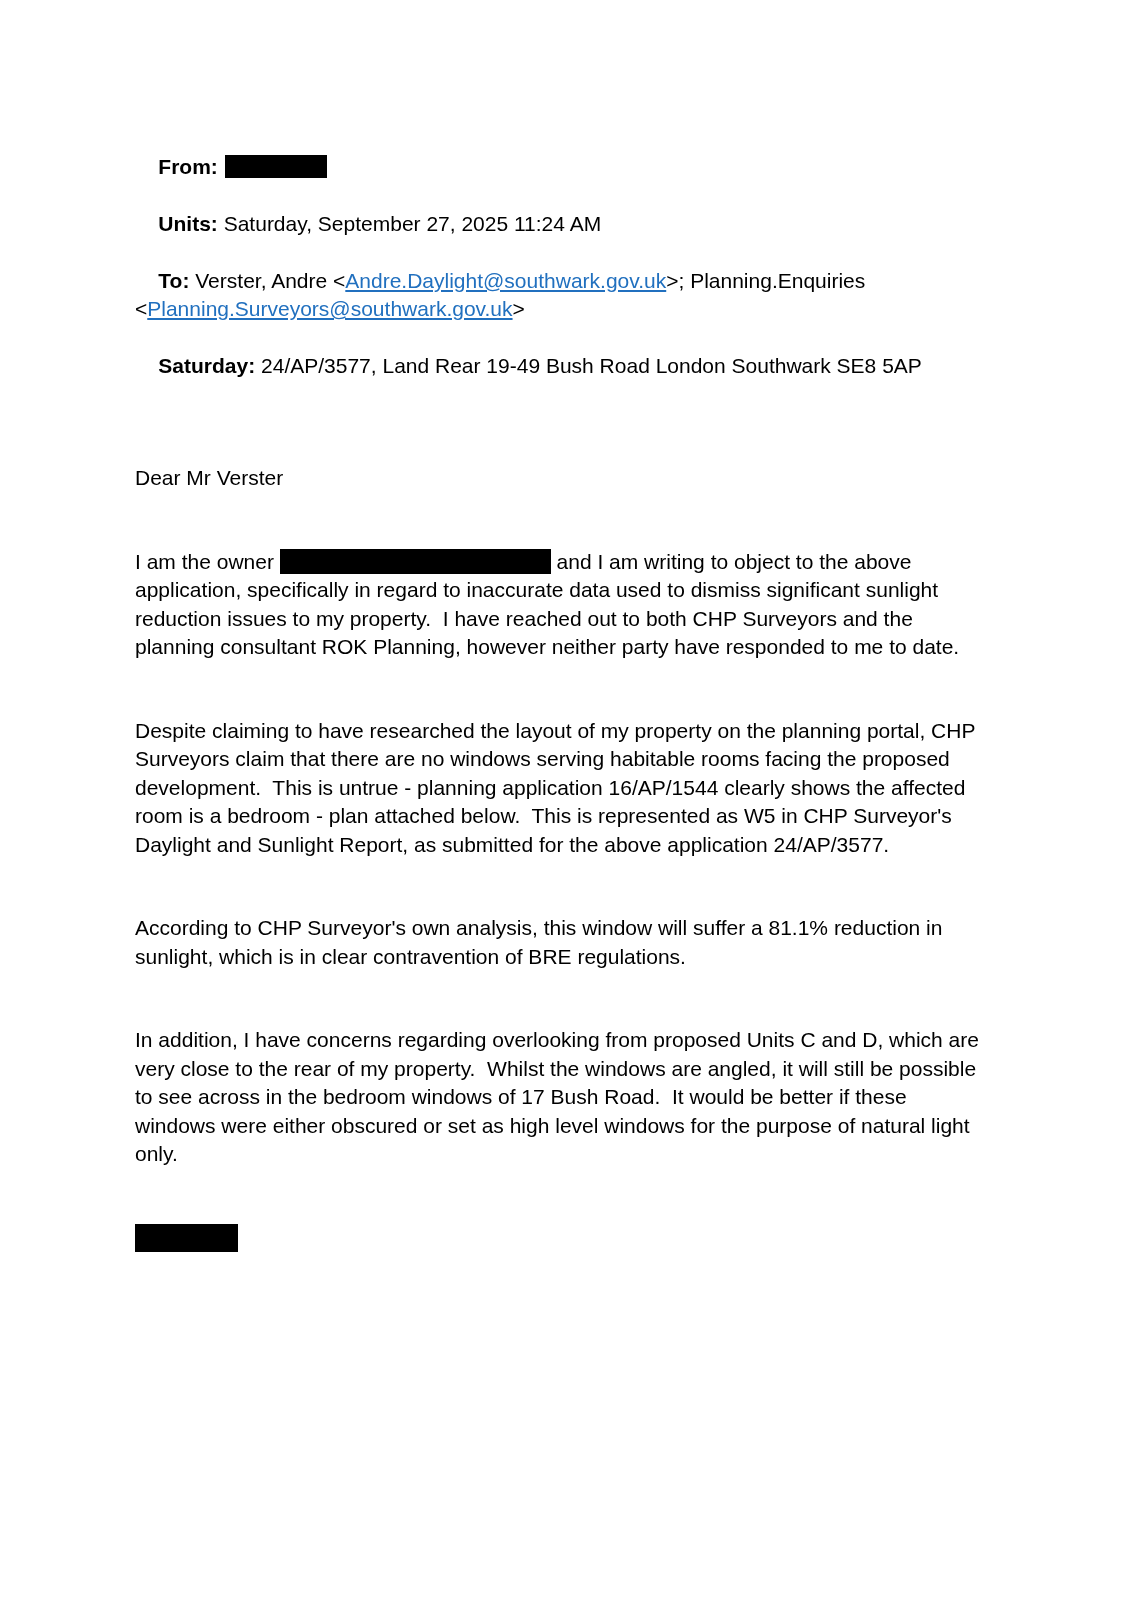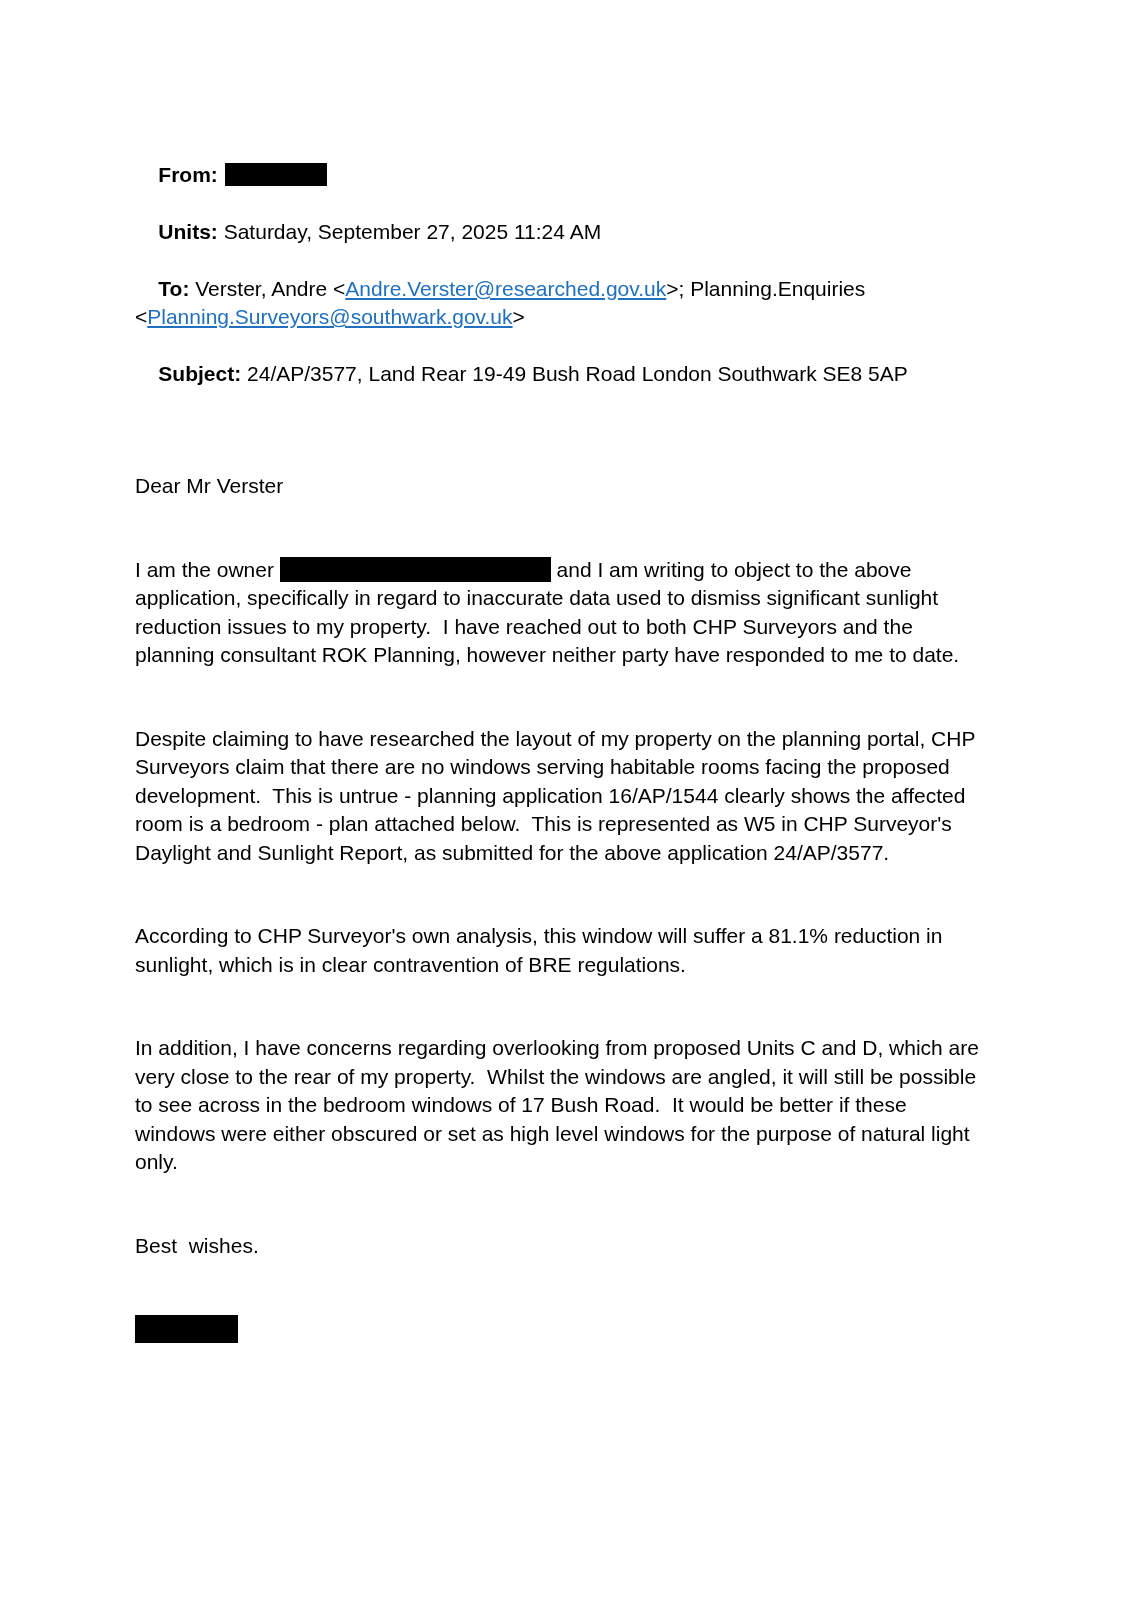--- a/index.html
+++ b/index.html
@@ -13,21 +13,20 @@
     font-family: "Liberation Sans", sans-serif;
     color: #000000;
     -webkit-font-smoothing: antialiased;
   }
   .doc {
     box-sizing: border-box;
     padding: 124px 145px 0 135px;
     width: 1132px;
     font-size: 21px;
     line-height: 28.5px;
-    margin-top: 8px;
   }
   .para {
     margin: 0 0 55px 0;
     white-space: pre-wrap;
   }
   .lbl {
     font-weight: bold;
   }
   a.email-link {
     color: #2170bf;
@@ -57,33 +56,32 @@
   }
 </style>
 </head>
 <body>
 
 <div class="doc">
 
   <p class="para">
     <span class="lbl">From:</span><span class="redact redact-from"></span><br>
     <span class="lbl">Units:</span><span> Saturday, September 27, 2025 11:24 AM</span><br>
-    <span class="lbl">To:</span><span> Verster, Andre &lt;</span><a class="email-link">Andre.Verster@researched.gov.uk</a><span>&gt;; Planning.Enquiries &lt;</span><a class="email-link">Planning.Surveyors@southwark.gov.uk</a><span>&gt;</span><br>
-    <span class="lbl">Subject:</span><span> 24/AP/3577, Land Rear 19-49 Bush Road London Southwark SE8 5AP</span>
+    <span class="lbl">To:</span><span> Verster, Andre &lt;</span><a class="email-link">Andre.Daylight@southwark.gov.uk</a><span>&gt;; Planning.Enquiries &lt;</span><a class="email-link">Planning.Surveyors@southwark.gov.uk</a><span>&gt;</span><br>
+    <span class="lbl">Saturday:</span><span> 24/AP/3577, Land Rear 19-49 Bush Road London Southwark SE8 5AP</span>
   </p>
 
   <p class="para">Dear Mr Verster</p>
 
 
   <p class="para"><span>I am the owner </span><span class="redact redact-owner"></span><span> and I am writing to object to the above application, specifically in regard to inaccurate data used to dismiss significant sunlight reduction issues to my property.  I have reached out to both CHP Surveyors and the planning consultant ROK Planning, however neither party have responded to me to date.</span></p>
 
   <p class="para">Despite claiming to have researched the layout of my property on the planning portal, CHP Surveyors claim that there are no windows serving habitable rooms facing the proposed development.  This is untrue - planning application 16/AP/1544 clearly shows the affected room is a bedroom - plan attached below.  This is represented as W5 in CHP Surveyor's Daylight and Sunlight Report, as submitted for the above application 24/AP/3577.</p>
 
   <p class="para">According to CHP Surveyor's own analysis, this window will suffer a 81.1% reduction in sunlight, which is in clear contravention of BRE regulations.</p>
 
   <p class="para">In addition, I have concerns regarding overlooking from proposed Units C and D, which are very close to the rear of my property.  Whilst the windows are angled, it will still be possible to see across in the bedroom windows of 17 Bush Road.  It would be better if these windows were either obscured or set as high level windows for the purpose of natural light only.</p>
 
 
-  <p class="para">Best  wishes.</p>
 
   <span class="redact redact-signature"></span>
 
 </div>
 
 </body></html>

